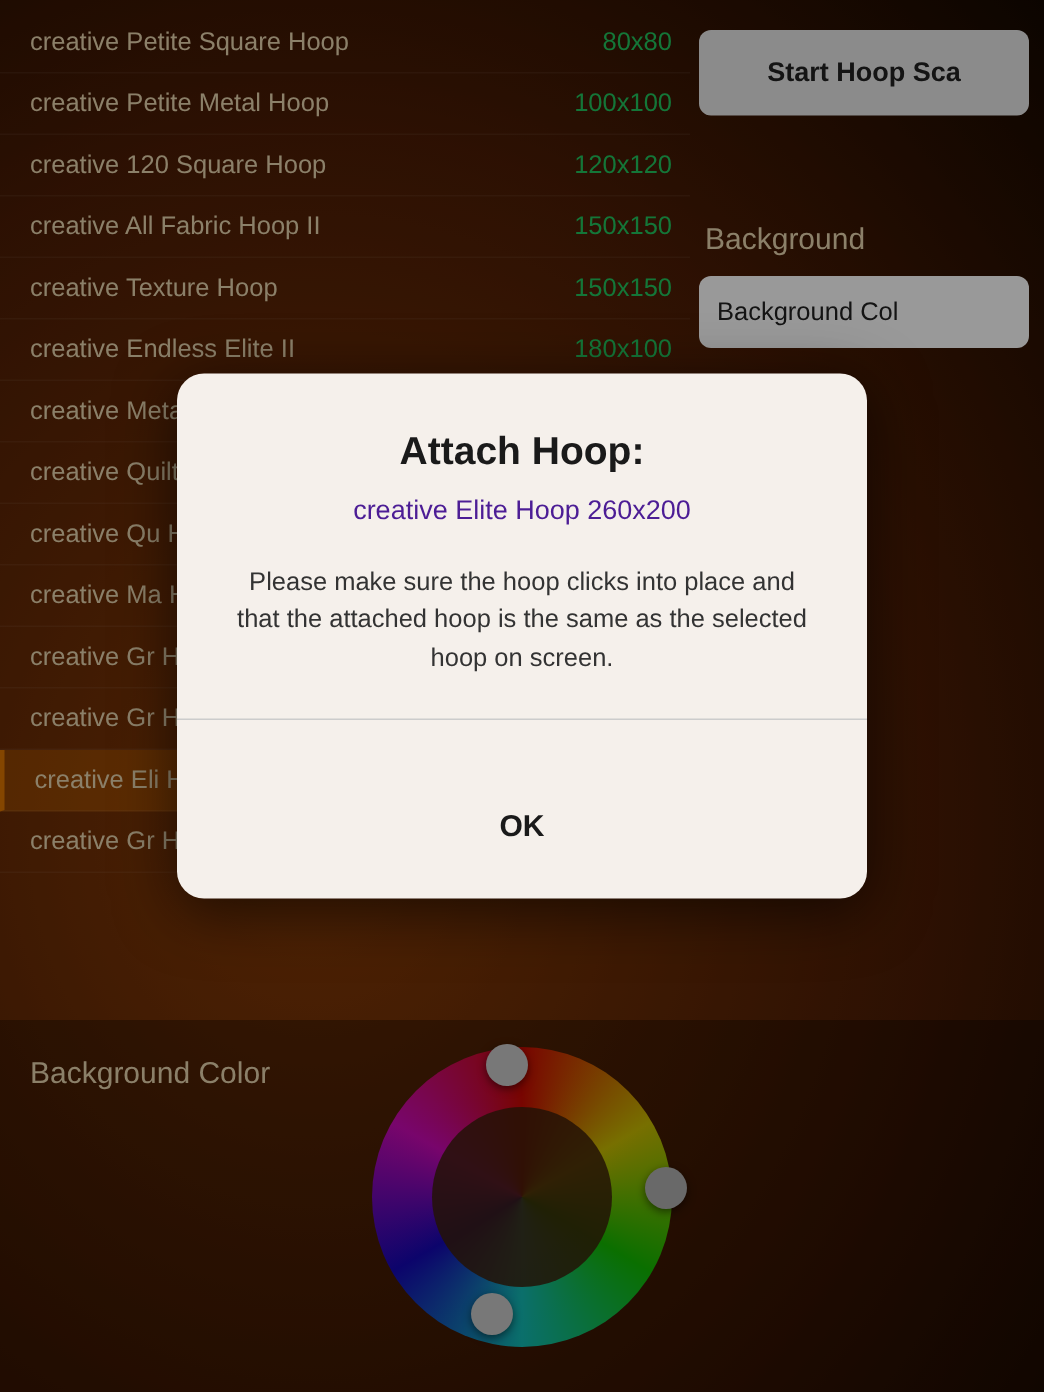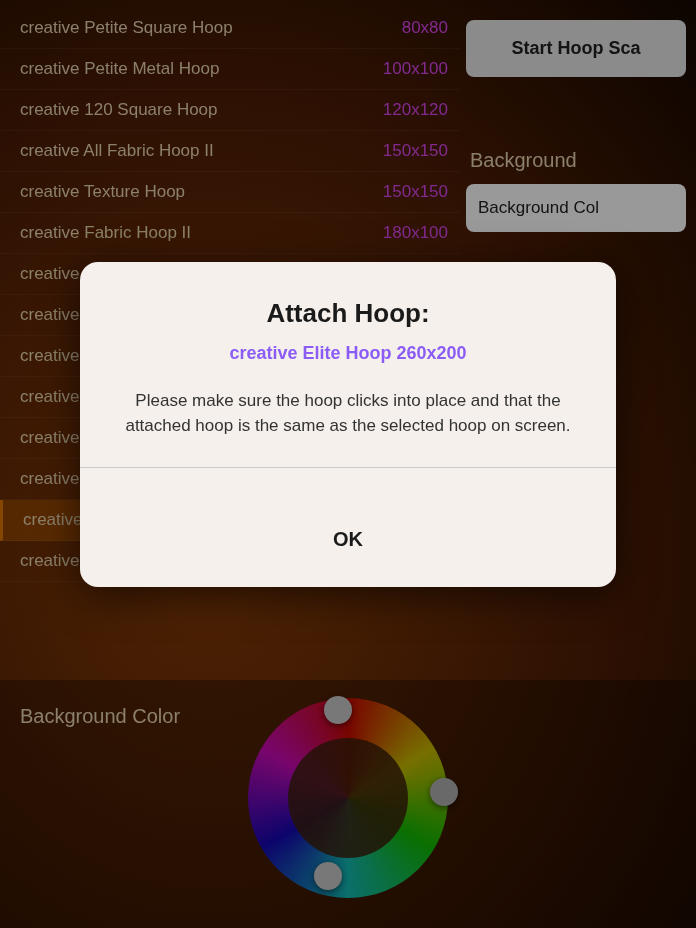--- a/index.html
+++ b/index.html
@@ -46,21 +46,21 @@
       border-left: 3px solid rgba(255, 140, 0, 0.7);
     }
 
     .hoop-name {
       color: #e8d5b0;
       font-size: 17px;
       font-weight: 400;
     }
 
     .hoop-size {
-      color: #d946ef;
+      color: #22c55e;
       font-size: 17px;
       font-weight: 400;
       min-width: 80px;
       text-align: right;
     }
 
     
     .right-panel {
       position: absolute;
       top: 0;
@@ -216,39 +216,39 @@
       background: rgba(0,0,0,0.4);
       z-index: 10;
       display: flex;
       align-items: center;
       justify-content: center;
     }
 
     .modal-dialog {
       background: #f5f0eb;
       border-radius: 18px;
-      width: 536px;
+      width: 460px;
       padding: 36px 32px 28px;
       text-align: center;
       box-shadow: 0 8px 40px rgba(0,0,0,0.6);
       position: relative;
       top: -40px;
     }
 
     .modal-title {
       font-size: 26px;
       font-weight: 700;
       color: #1a1a1a;
       margin-bottom: 14px;
     }
 
     .modal-hoop-name {
       font-size: 18px;
-      color: #8b5cf6;
-      font-weight: 700;
+      color: #4c1d95;
+      font-weight: 400;
       margin-bottom: 24px;
     }
 
     .modal-body {
       font-size: 17px;
       color: #333;
       line-height: 1.5;
       margin-bottom: 28px;
     }
 
@@ -290,21 +290,21 @@
     </div>
     <div class="hoop-row">
       <span class="hoop-name">creative All Fabric Hoop II</span>
       <span class="hoop-size">150x150</span>
     </div>
     <div class="hoop-row">
       <span class="hoop-name">creative Texture Hoop</span>
       <span class="hoop-size">150x150</span>
     </div>
     <div class="hoop-row">
-      <span class="hoop-name">creative Fabric Hoop II</span>
+      <span class="hoop-name">creative Endless Elite II</span>
       <span class="hoop-size">180x100</span>
     </div>
     <div class="hoop-row">
       <span class="hoop-name">creative Metal Hoop</span>
       <span class="hoop-size">180x130</span>
     </div>
     <div class="hoop-row">
       <span class="hoop-name">creative Quilt Hoop</span>
       <span class="hoop-size">200x200</span>
     </div>

